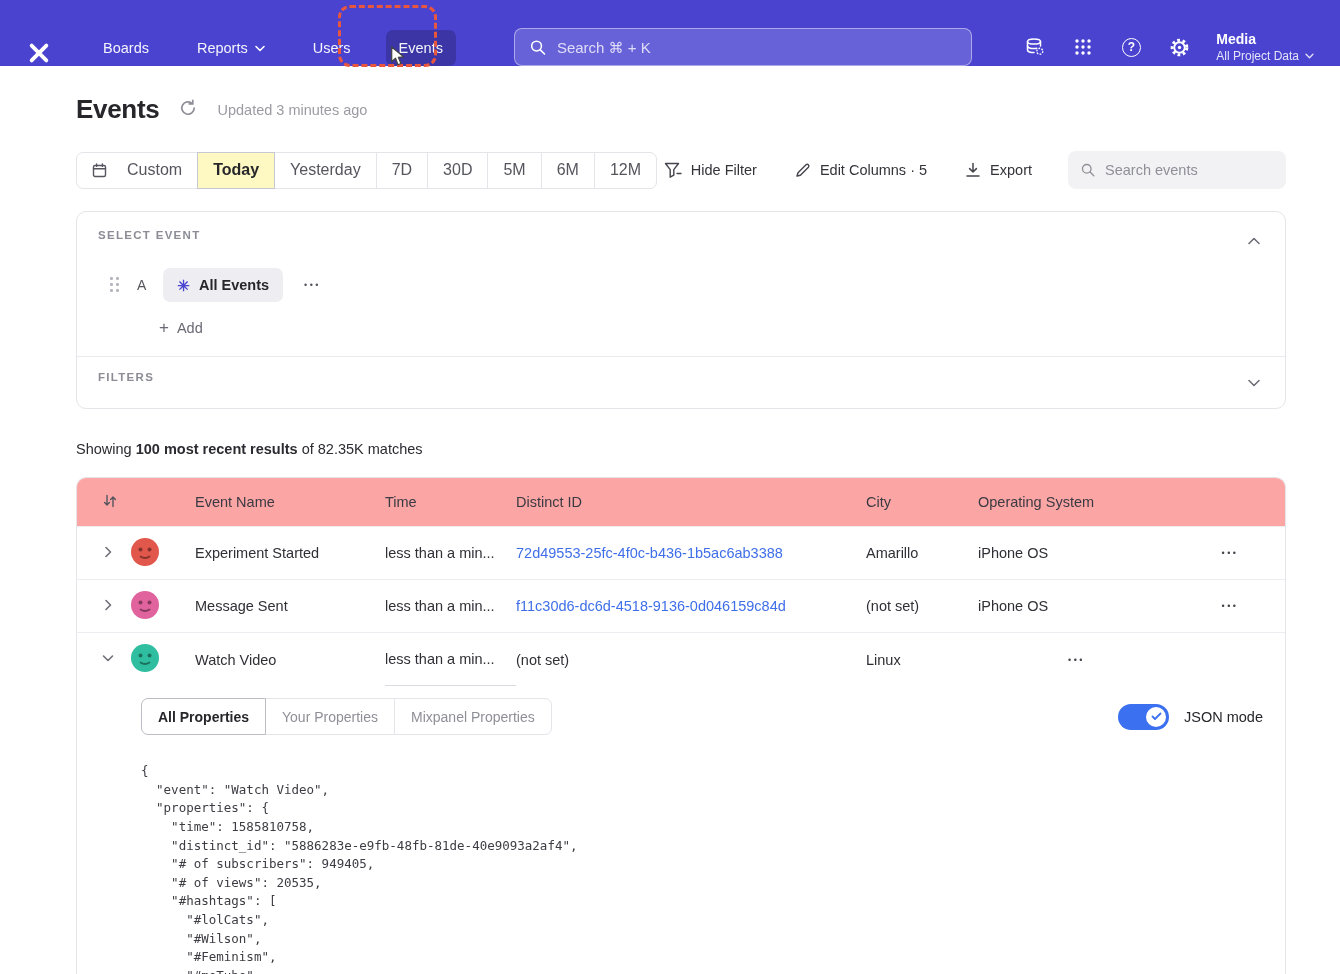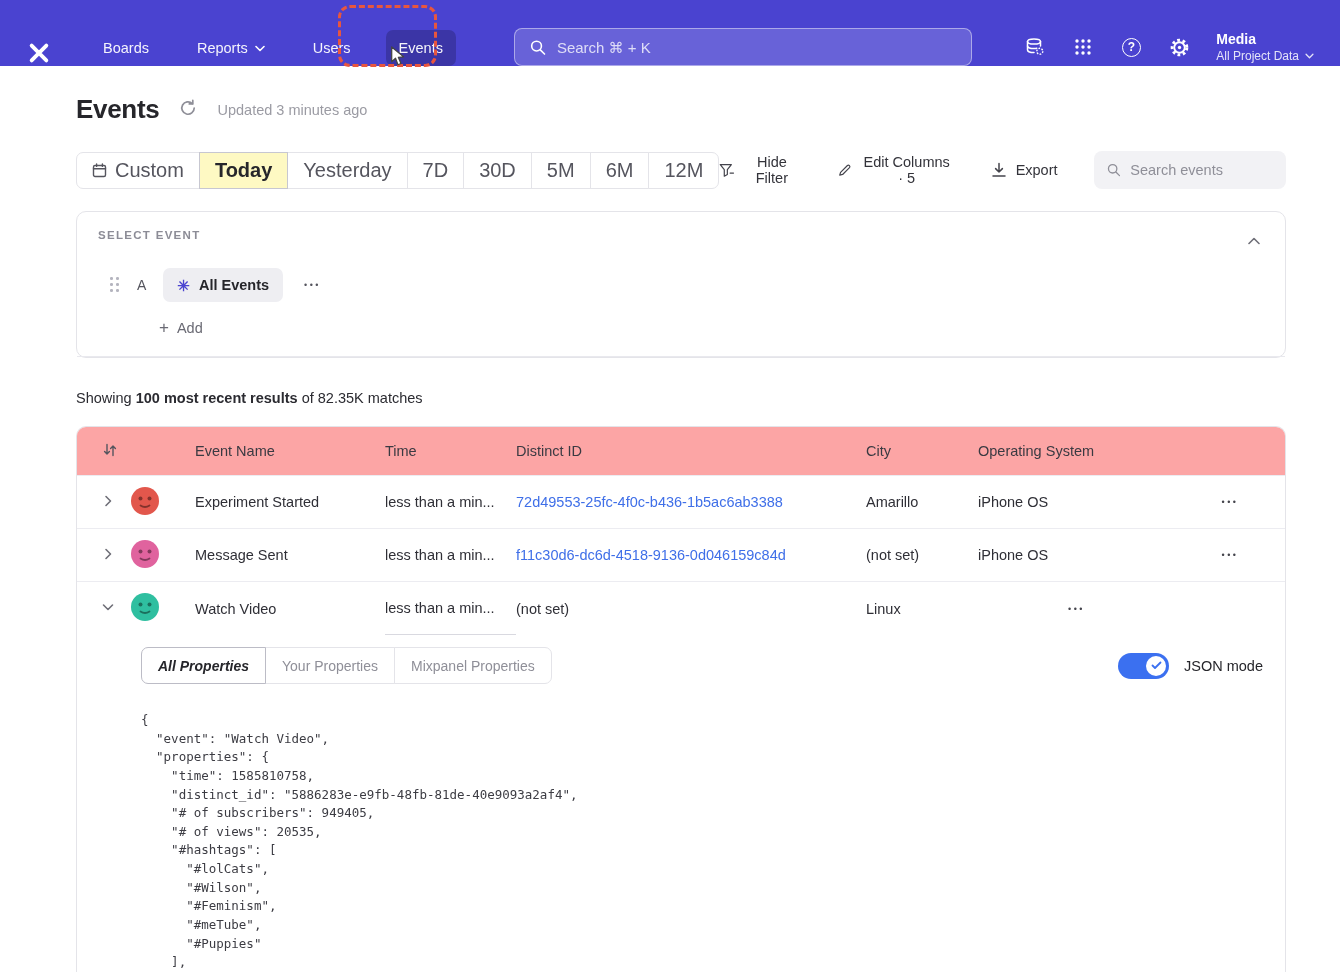--- a/index.html
+++ b/index.html
@@ -28,21 +28,21 @@
   .annotation-cursor { position:absolute; left:390px; top:46px; z-index:21; pointer-events:none; }
 
   
   .main { padding:0 54px 0 76px; }
   .title-row { margin-top:28px; display:flex; align-items:center; gap:16px; }
   .page-title { font-size:26px; font-weight:700; color:#26262b; letter-spacing:-.3px; }
   .updated { font-size:14.5px; color:#9b9ba3; }
 
   .toolbar { margin-top:26px; display:flex; align-items:center; }
   .range-group { display:flex; }
-  .range-btn { height:37px; padding:8px 15px; display:flex; align-items:center; gap:8px; background:#fff; border:1px solid #e4e4e9; margin-left:-1px; font-size:20px; color:#55555e; }
+  .range-btn { height:37px; padding:8px 15px; display:flex; align-items:center; gap:20px; background:#fff; border:1px solid #e4e4e9; margin-left:-1px; font-size:16px; color:#55555e; }
   .range-btn:first-child { border-radius:7px 0 0 7px; margin-left:0; }
   .range-btn:last-child { border-radius:0 7px 7px 0; }
   .range-btn.active { background:#fef9c3; border-color:#c7c7d1; color:#26262b; font-weight:600; position:relative; z-index:1; }
   .tool-btn { display:flex; align-items:center; gap:9px; font-size:14.5px; color:#33333a; }
   .tool-btn.first { margin-left:auto; }
   .tool-btn + .tool-btn { margin-left:38px; }
   .search-events { margin-left:36px; width:218px; height:38px; background:#f2f2f5; border-radius:8px; display:flex; align-items:center; gap:10px; padding:0 13px; }
   .search-events input { background:transparent; border:none; outline:none; font-size:14.5px; color:#2d2d33; width:100%; font-family:inherit; }
   .search-events input::placeholder { color:#8f8f98; }
 
@@ -80,21 +80,21 @@
   .actions { display:flex; justify-content:center; }
   .actions .more-dots { color:#44444c; }
 
   
   .detail { padding:12px 22px 0 64px; }
   .detail-top { display:flex; align-items:center; }
   .tabs { display:flex; }
   .tab { height:37px; padding:0 16px; display:flex; align-items:center; border:1px solid #e4e4e9; margin-left:-1px; background:#fff; font-size:14px; color:#8f8f98; }
   .tab:first-child { border-radius:7px 0 0 7px; margin-left:0; }
   .tab:last-child { border-radius:0 7px 7px 0; }
-  .tab.active { color:#26262b; font-weight:700; border-color:#bcbcc6; position:relative; z-index:1;font-style:italic; }
+  .tab.active { color:#26262b; font-weight:700; border-color:#bcbcc6; position:relative; z-index:1; }
   .json-toggle-wrap { margin-left:auto; display:flex; align-items:center; gap:15px; }
   .toggle { width:51px; height:26px; background:#3b70f0; border-radius:13px; position:relative; cursor:pointer; }
   .toggle .knob { position:absolute; right:3px; top:3px; width:20px; height:20px; background:#fff; border-radius:50%; display:flex; align-items:center; justify-content:center; }
   .json-mode-label { font-size:14.5px; color:#26262b; }
   .json-block { margin-top:27px; font-family:"DejaVu Sans Mono", monospace; font-size:12.5px; line-height:1.49; color:#3c3c43; white-space:pre; }
 </style>
 </head>
 <body>
 
 <div class="navbar">
@@ -263,20 +263,28 @@
       </button>
       <button class="more-dots">•••</button>
     </div>
     <div class="add-row">
       <button class="add-btn">
         <span class="plus">+</span>
         <span>Add</span>
       </button>
     </div>
     <div class="divider"></div>
+    <div class="section-header filters-header">
+      <span class="section-title">FILTERS</span>
+      <button class="chev-btn">
+        <svg width="12" height="8" viewBox="0 0 12 8">
+          <path d="M1 1.5 L6 6.5 L11 1.5" stroke="#6f6f78" stroke-width="1.6" fill="none" stroke-linecap="round" stroke-linejoin="round"></path>
+        </svg>
+      </button>
+    </div>
   </div>
 
   <p class="results-line"><span>Showing </span><b>100 most recent results</b><span> of 82.35K matches</span></p>
 
   <div class="table-card">
     <div class="t-row t-head">
       <div class="c1">
         <button>
           <svg width="16" height="16" viewBox="0 0 16 16">
             <path d="M5 2.5 V12 M5 12 L2.6 9.6 M5 12 L7.4 9.6" stroke="#55555e" stroke-width="1.4" fill="none" stroke-linecap="round" stroke-linejoin="round"></path>

